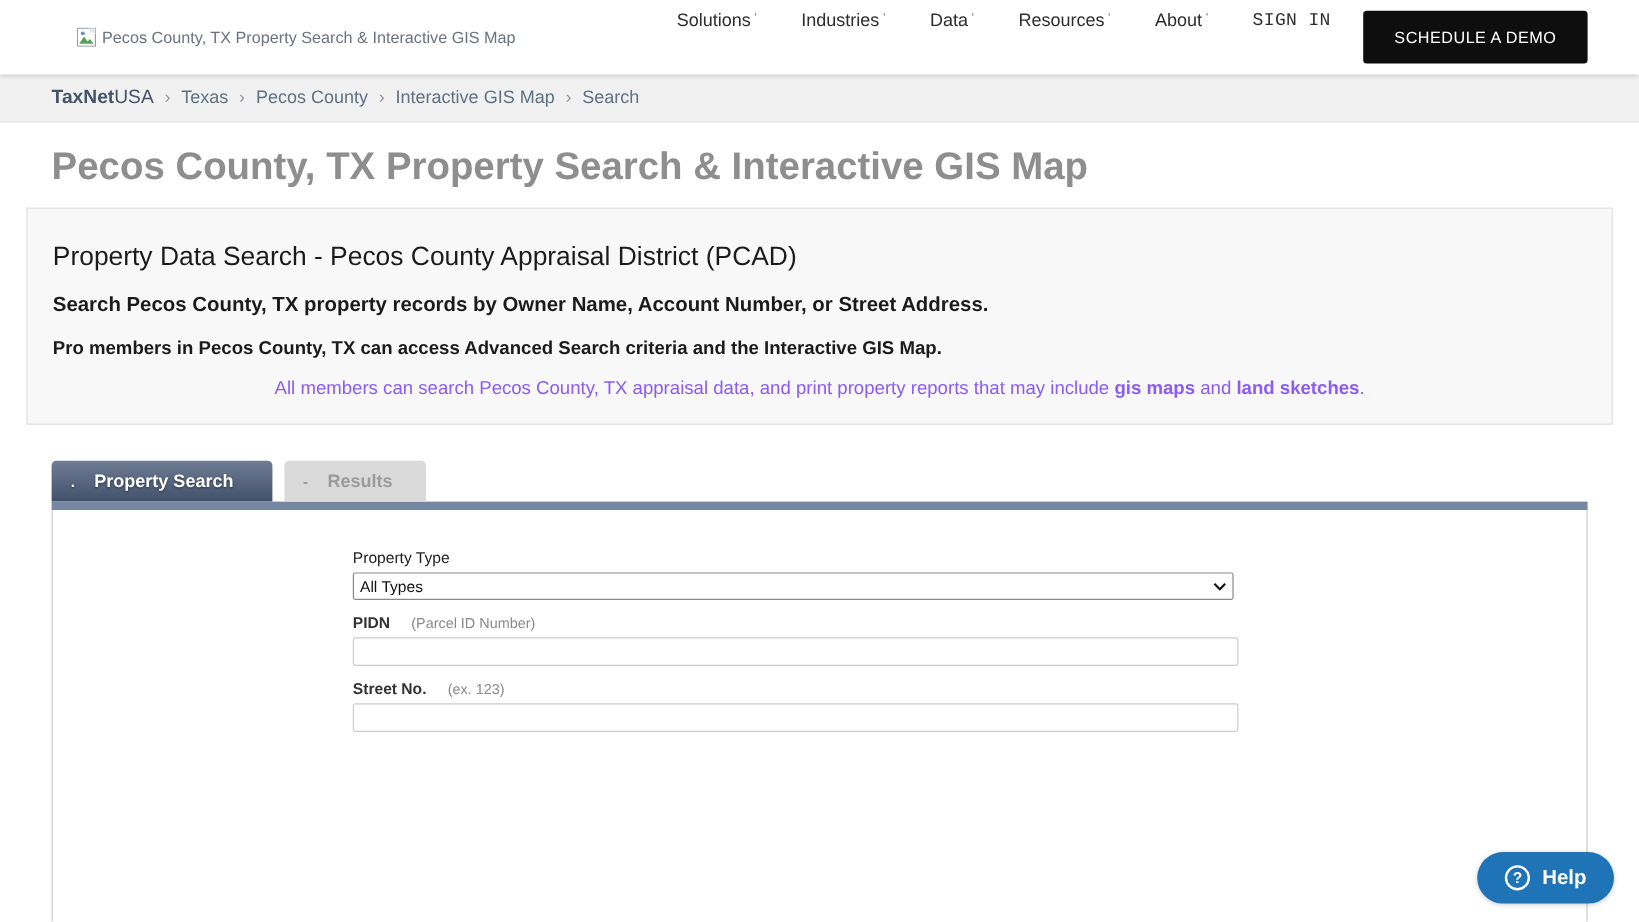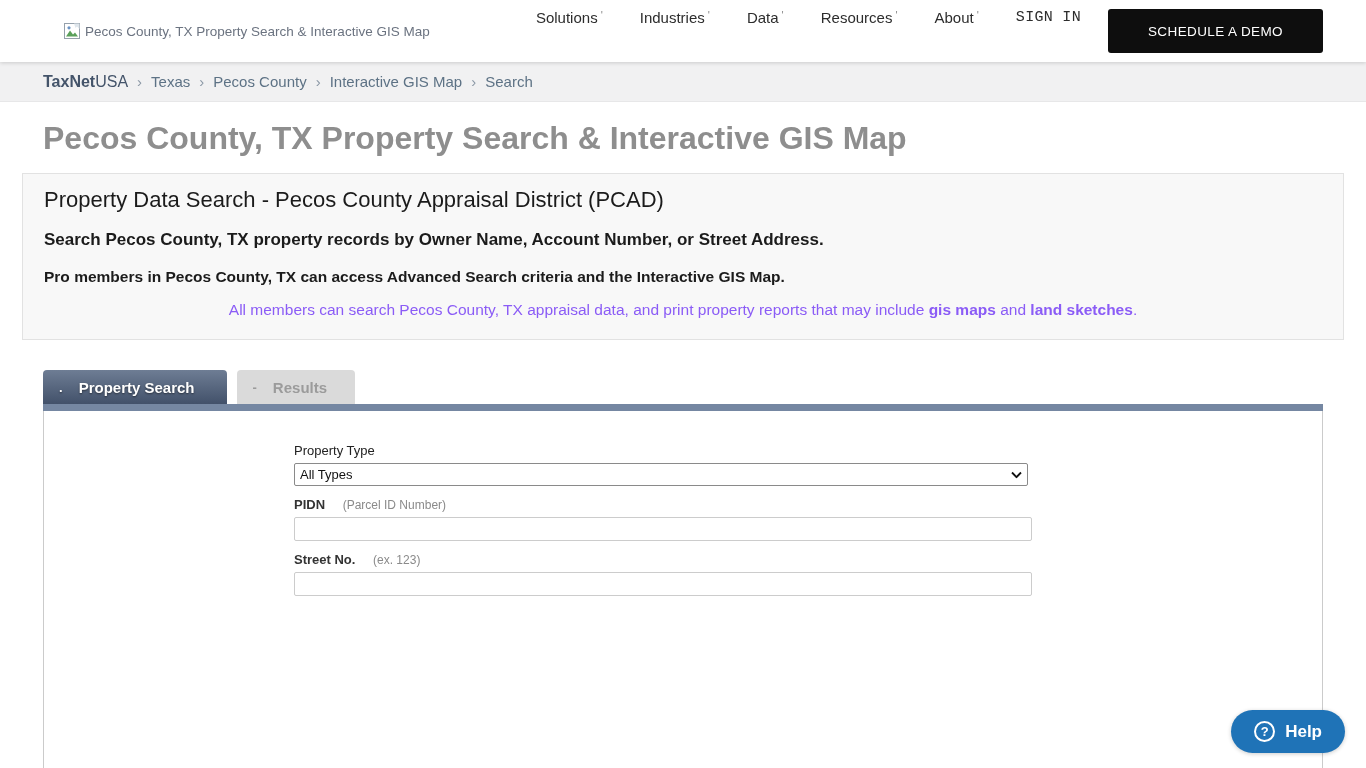--- a/index.html
+++ b/index.html
@@ -11,38 +11,38 @@
     padding:0 43px 0 64px; position:relative; z-index:5;
     box-shadow:0 1px 4px rgba(0,0,0,.16); }
   .logo { display:flex; align-items:center; gap:5px; cursor:pointer; }
   .logo-alt { font-size:13.5px; color:#6b7380; }
   .header-nav { margin-left:auto; display:flex; align-items:flex-start; }
   .nav-item { font-size:15px; color:#2d2d2d; margin-left:37px; cursor:pointer;
     white-space:nowrap; }
   .nav-caret { font-size:11px; color:#8a8a8a; margin-left:3px; vertical-align:top; }
   .sign-in { font-size:15px; color:#2d2d2d; margin-left:37px; cursor:pointer; letter-spacing:.3px;font-family:Liberation Mono, monospace; }
   .demo-btn { margin-left:27px; background:#0e0e0e; color:#fff; border:none;
-    height:44px; padding:0 40px; font-size:13.5px; letter-spacing:.4px;
+    height:44px; padding:0 26px; font-size:13.5px; letter-spacing:.4px;
     border-radius:3px; cursor:pointer; font-family:inherit; }
 
   
   .breadcrumb-bar { height:40px; background:#f1f1f2; display:flex; align-items:center;
     padding:0 43px; border-bottom:1px solid #e7e7e8; }
   .brand { font-size:16px; color:#44546a; cursor:pointer; }
   .brand b { font-weight:700; }
   .crumb-sep { color:#8b98a6; margin:0 9px; font-size:15px; }
   .crumb { font-size:15px; color:#5d7285; cursor:pointer; }
   .crumb.current { cursor:default; }
 
   
   .page-title { margin:18px 43px 0; font-size:32px; font-weight:700; color:#8e8e8e; }
 
   
   .intro-box { margin:16px 22px 0; background:#f8f8f8; border:1px solid #e2e2e2;
-    padding:13px 21px 20px; }
+    padding:27px 21px 20px; }
   .intro-heading { font-size:22px; font-weight:400; color:#1b1b1b; margin-bottom:17px; }
   .intro-search { font-size:17px; font-weight:700; color:#1b1b1b; margin-bottom:18px; }
   .intro-pro { font-size:15.5px; font-weight:700; color:#1b1b1b; margin-bottom:15px; }
   .intro-members { font-size:15.5px; color:#8b5cf6;text-align:center; }
   .intro-members b { font-weight:700; }
 
   
   .tabs-row { margin:30px 43px 0; display:flex; align-items:flex-end; height:34px; }
   .tab { height:34px; display:inline-flex; align-items:center;
     border-radius:4px 4px 0 0; cursor:pointer; font-size:15px; font-weight:700; }

